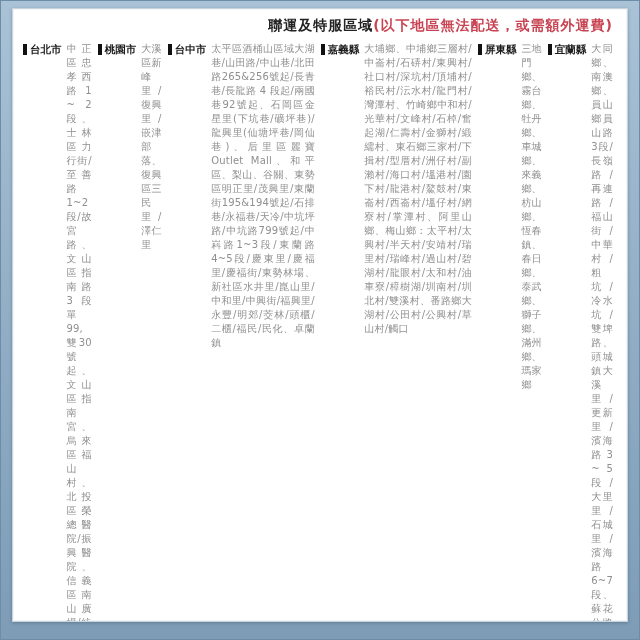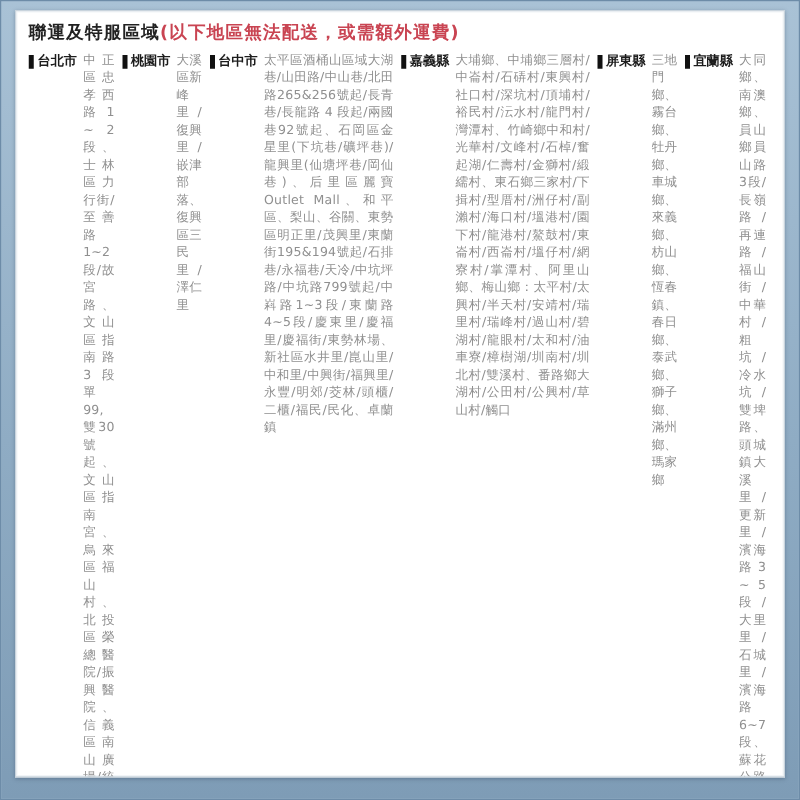--- a/index.html
+++ b/index.html
@@ -19,21 +19,21 @@
   .panel{
     box-sizing:border-box;
     width:100%;height:100%;
     background:#ffffff;
     border:1px solid #c9d4dd;
     box-shadow:inset 0 0 0 1px #f2f5f8, 0 1px 3px rgba(40,60,80,.35);
     padding:6px 14px 4px 10px;
     overflow:hidden;
   }
   .title{
-    text-align:left;
+    text-align:right;
     font-size:14px;
     font-weight:bold;
     letter-spacing:1px;
     margin:2px 0 7px 0;
     color:#222;
   }
   .title .red{color:#c94452;}
   .sections{display:flex;flex-direction:row;gap:6px;}
   .section{display:flex;align-items:flex-start;}
   .label{

